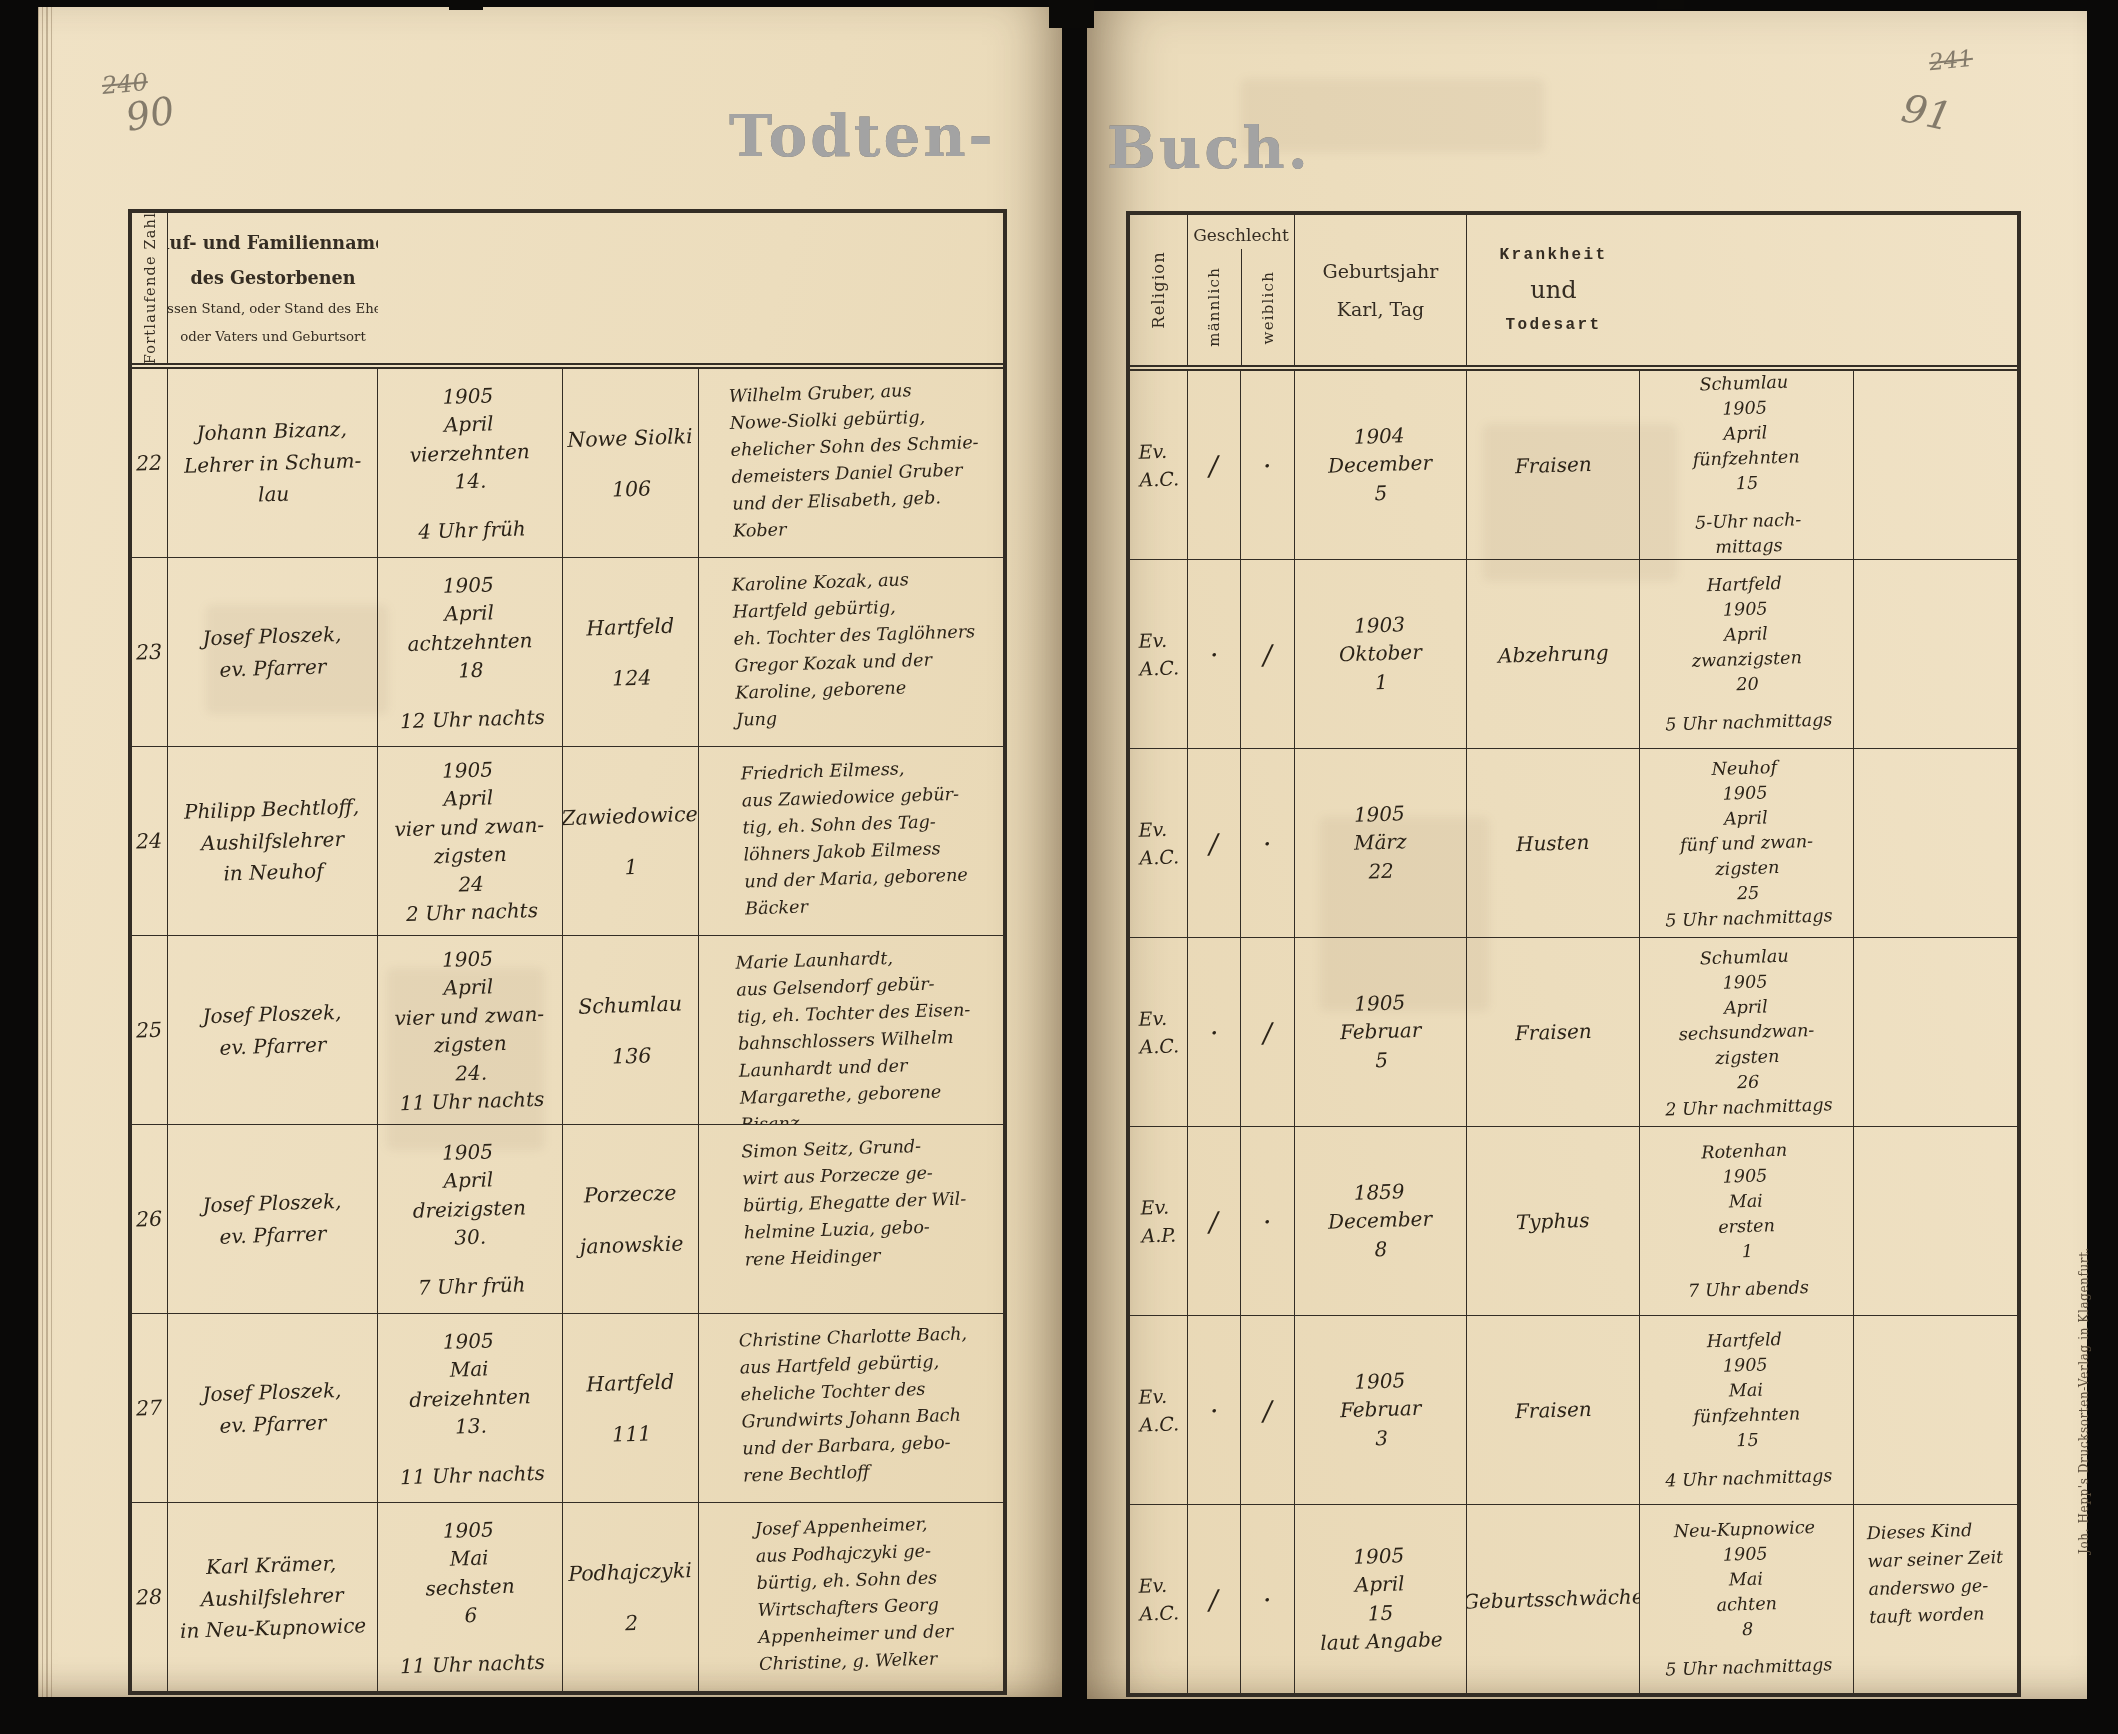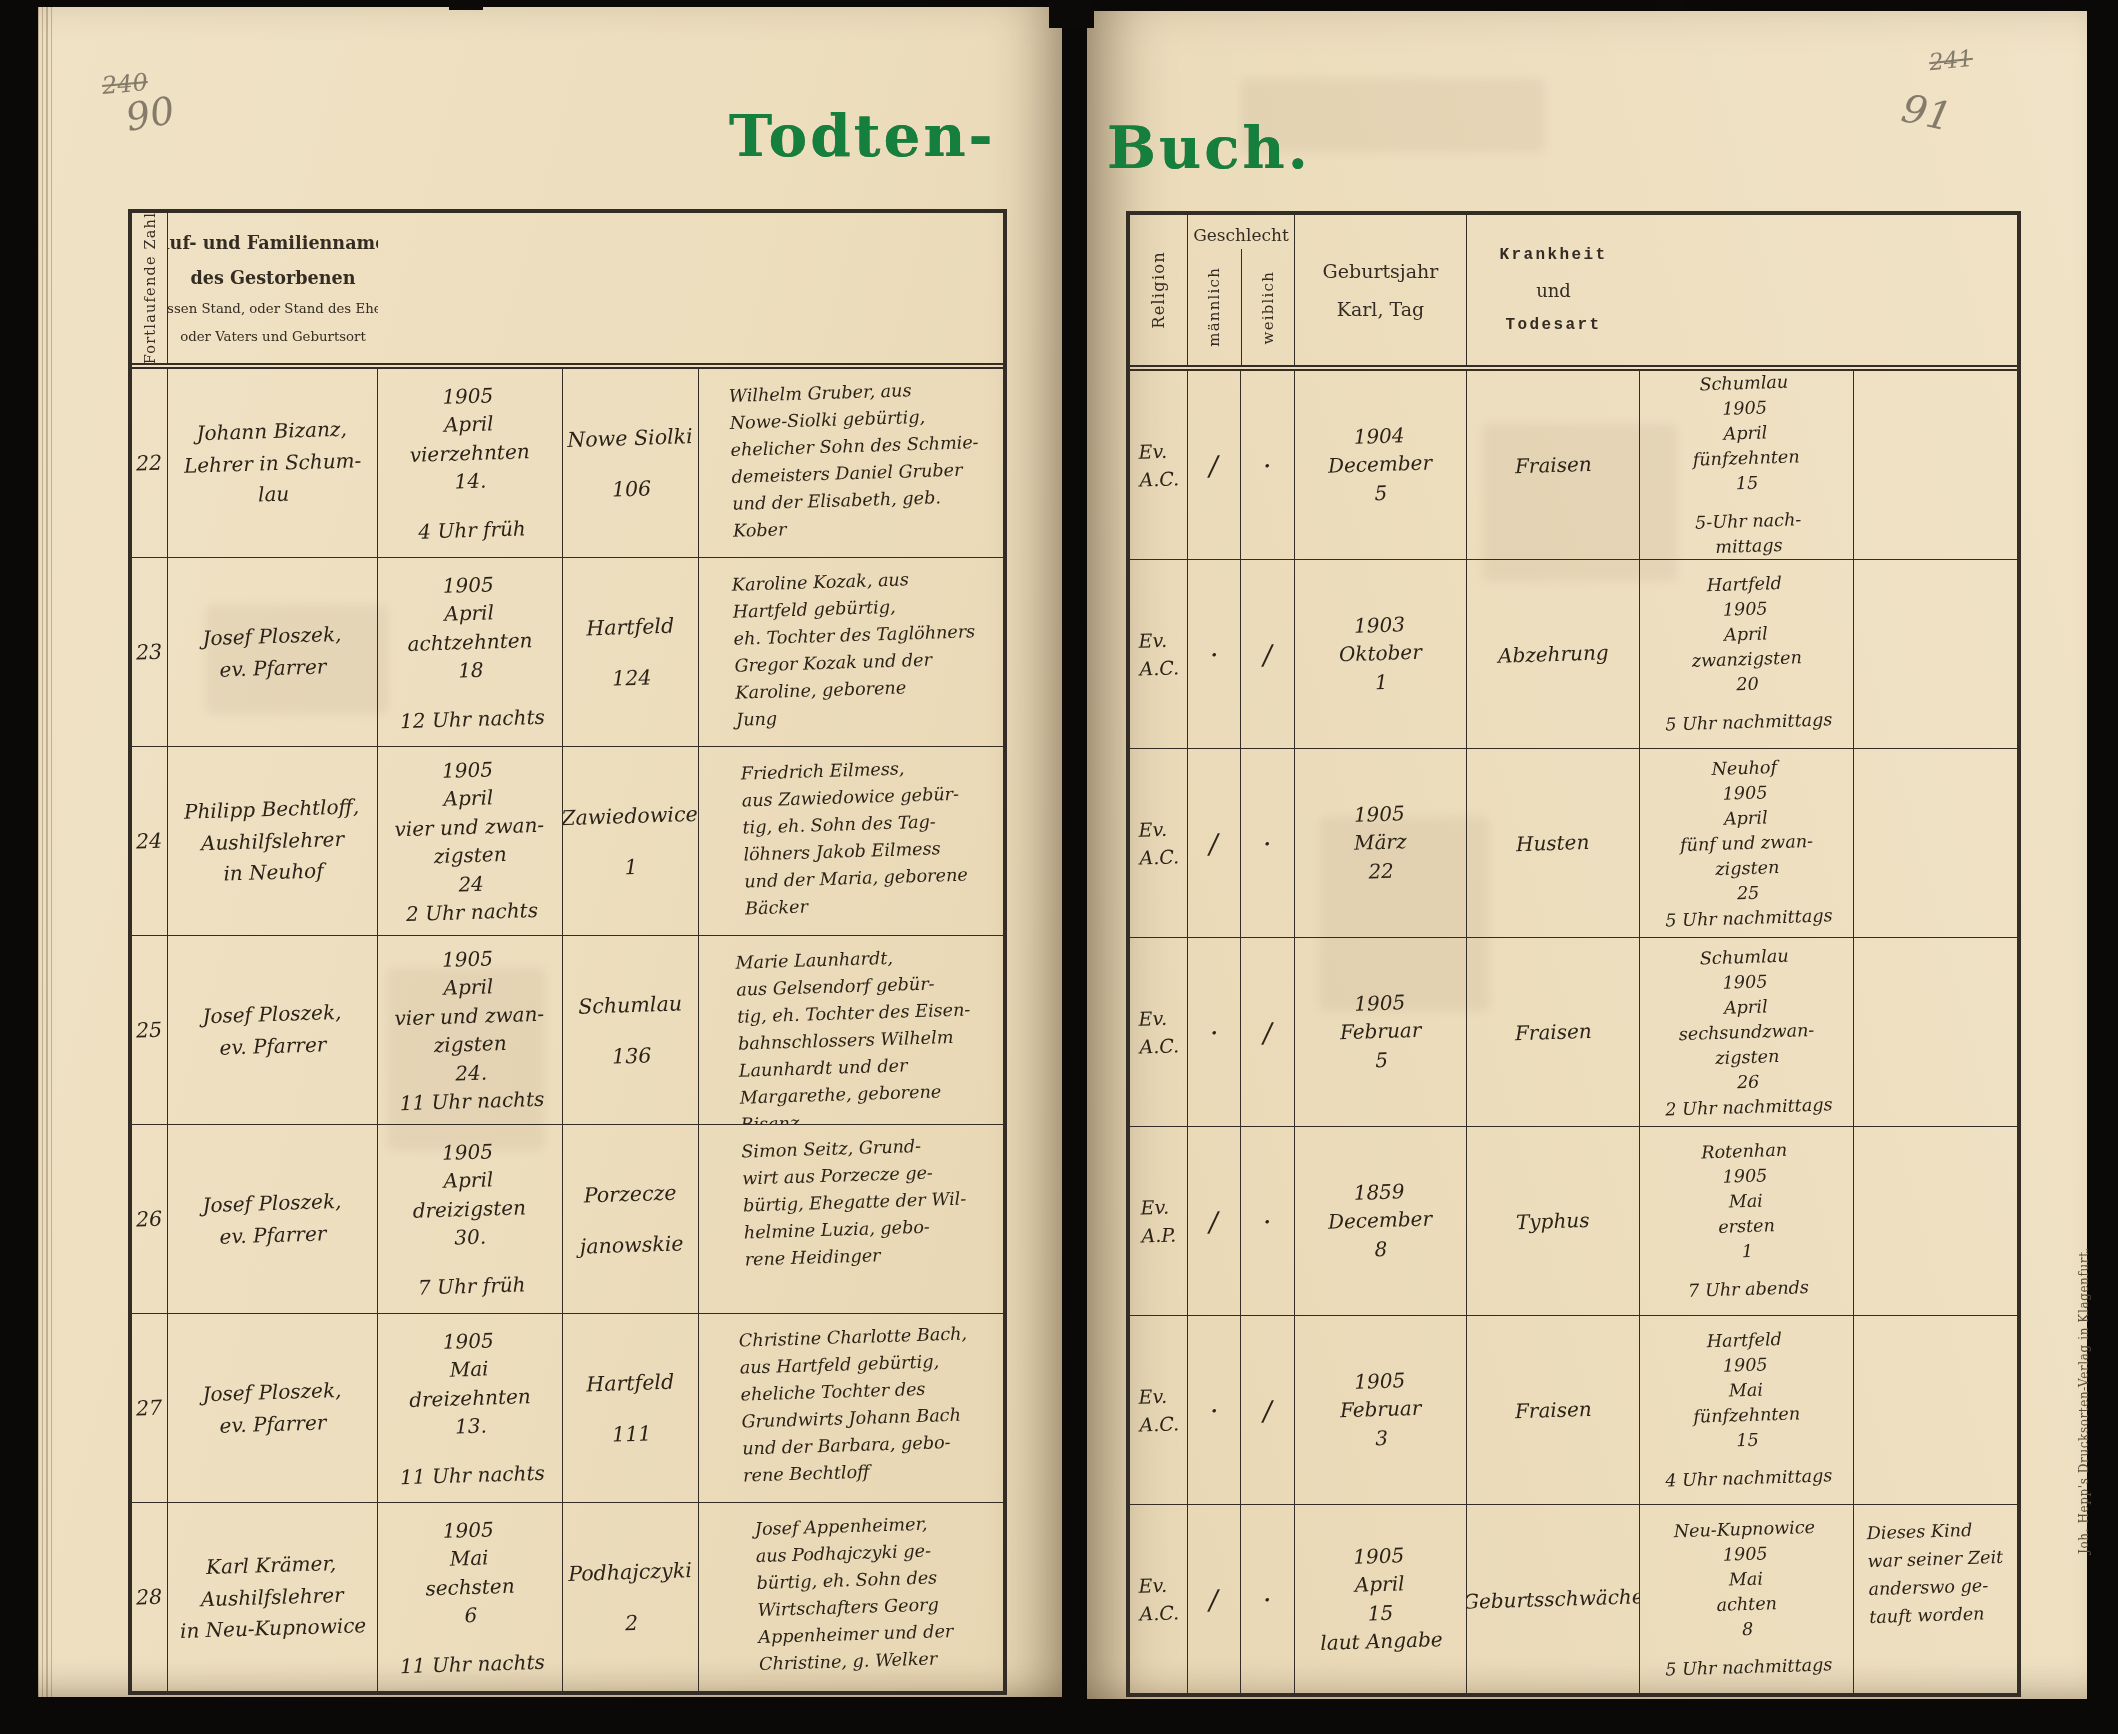--- a/index.html
+++ b/index.html
@@ -34,21 +34,21 @@
   .tape{position:absolute;background:#0b0a08;}
   .tape1{left:1049px;top:0;width:45px;height:28px;}
   .tape2{left:449px;top:0;width:34px;height:9.7px;}
   .tape3{left:1657px;top:0;width:27px;height:8.5px;}
 
   .ghost{position:absolute;background:rgba(115,90,55,.07);filter:blur(4.2px);border-radius:6px;}
 
   .title{
     position:absolute;
     font-family:"DejaVu Serif",serif;font-weight:bold;
-    font-size:58px;color:#15803d;letter-spacing:3px;
+    font-size:58px;color:#a3a3a3;letter-spacing:3px;
     text-shadow:0 0 0.6px rgba(36,31,24,.6);
   }
   .t-left{left:729px;top:102px;}
   .t-right{left:1107px;top:114px;}
 
   .pencil{
     position:absolute;font-family:"DejaVu Serif",serif;font-style:italic;
     color:var(--pencil);
   }
   .p-old-left{left:102px;top:70px;font-size:24px;text-decoration:line-through;transform:rotate(-5deg);}
@@ -80,21 +80,21 @@
   .cell:last-child{border-right:none;}
 
   
   .pinner{display:flex;flex-direction:column;align-items:center;}
   .pl{font-family:"DejaVu Serif",serif;color:var(--print);font-size:19px;line-height:38px;white-space:nowrap;}
   .pl.b{font-weight:bold;letter-spacing:0.6px;}
   .col5h .pl{font-size:13.3px;line-height:28px;}
   .col5h .pl.b{font-size:17.6px;line-height:35px;letter-spacing:0;}
   .col3h .pl{font-size:17.6px;}
   .col6h .pl{font-size:15px;line-height:33px;}
-  .krh .pl{font-size:18px;line-height:35px;}
+  .krh .pl{font-size:24px;line-height:35px;}
   .krh .pl.b{font-size:16px;letter-spacing:2.4px;font-family:Liberation Mono, monospace;}
   .anmh .pl{font-size:20.6px;letter-spacing:1.2px;}
   .vcell{justify-content:center;}
   .vlab{
     writing-mode:vertical-rl;transform:rotate(180deg);
     font-family:"DejaVu Serif",serif;font-size:14.5px;letter-spacing:1.2px;color:var(--print);
     white-space:nowrap;
   }
   .vlab.rel{font-size:16.3px;}
   .vlab.sm{font-size:15px;}

